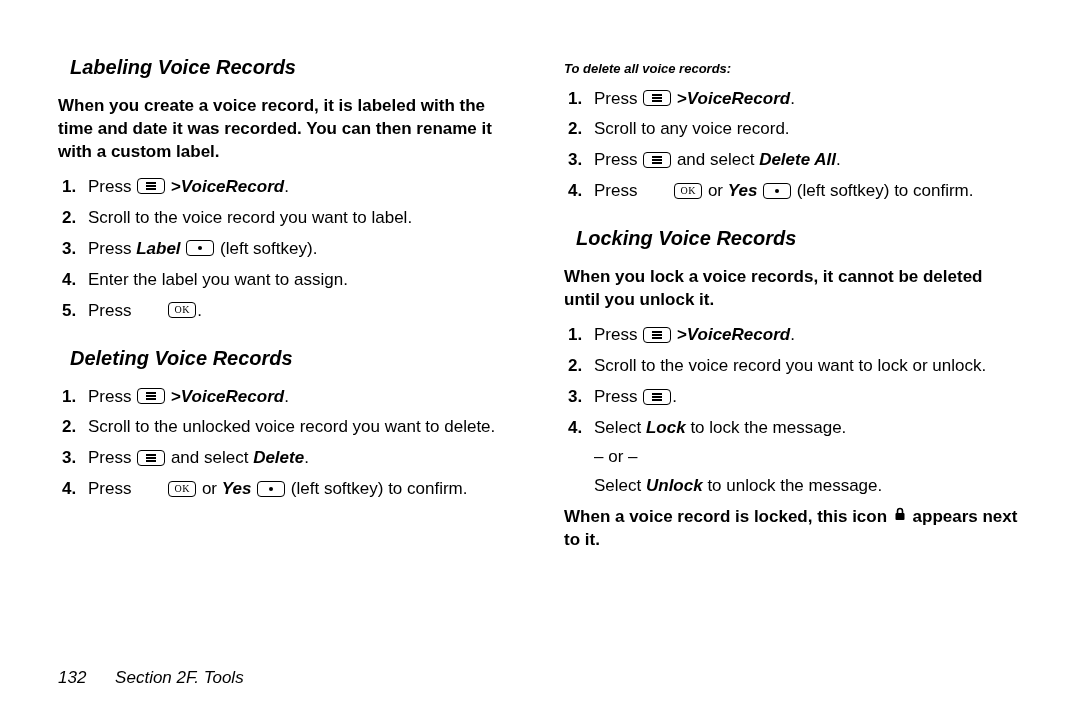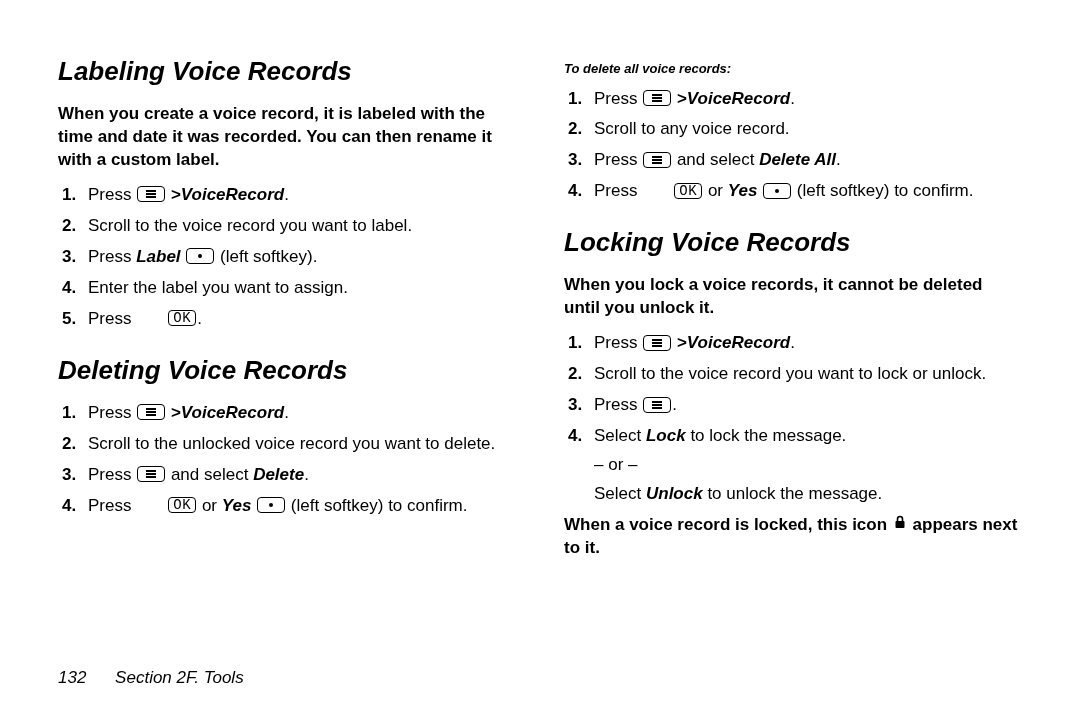--- a/index.html
+++ b/index.html
@@ -26,22 +26,22 @@
     display: flex;
     gap: 48px;
   }
   .col {
     flex: 1;
     min-width: 0;
   }
   h2.section {
     font-style: italic;
     font-weight: bold;
-    font-size: 26px;
-    margin: 0 0 14px 0;
+    font-size: 20px;
+    margin: 0 0 14px 12px;
   }
   h2.section.mt {
     margin-top: 22px;
   }
   h3.sub {
     font-style: italic;
     font-weight: bold;
     font-size: 13px;
     margin: 14px 0 10px 0;
   }
@@ -97,22 +97,22 @@
   }
   .keycap.dot::before {
     content: "";
     display: block;
     width: 4px;
     height: 4px;
     background: #000;
     border-radius: 50%;
   }
   .keycap.ok {
-    font-family: Liberation Mono, monospace;
-    font-size: 14px;
+    font-family: Liberation Serif, serif;
+    font-size: 10px;
     letter-spacing: 0.5px;
     margin-left: 32px;
   }
   .keycap.ok::before {  }
   .lockicon {
     display: inline-block;
     vertical-align: middle;
     position: relative;
     top: -1px;
     margin: 0 2px;

